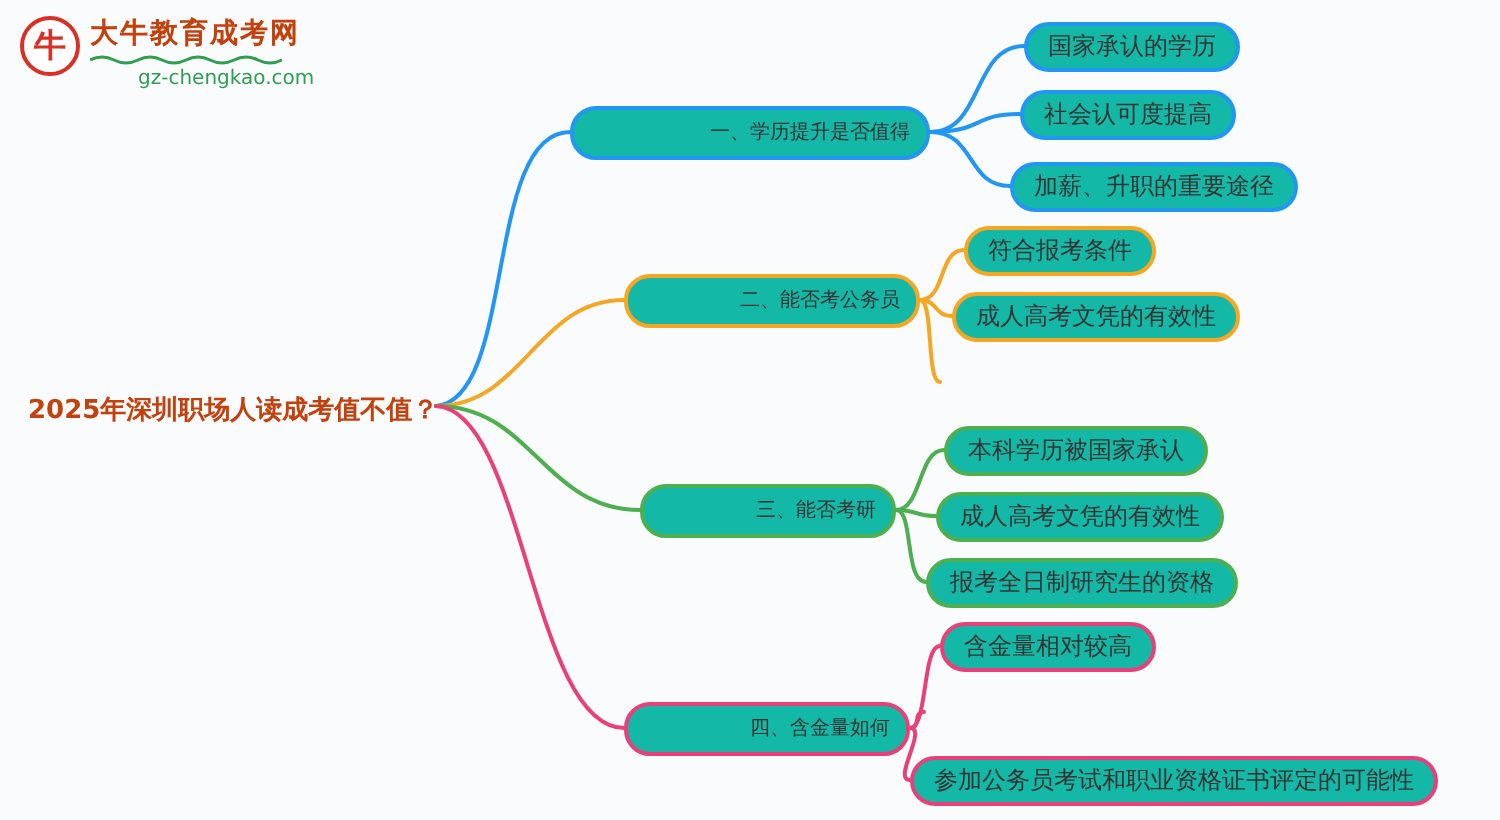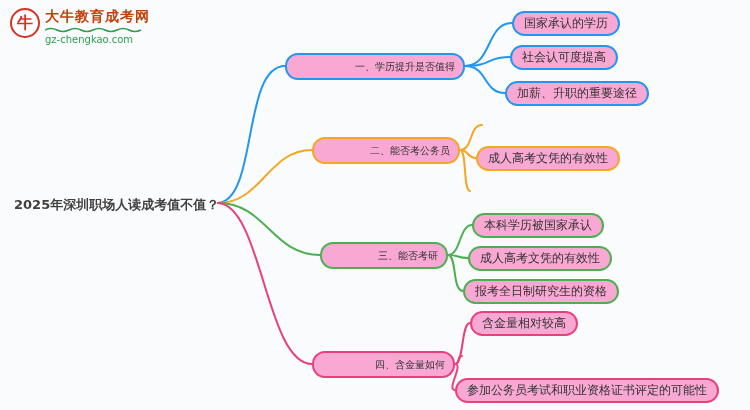--- a/index.html
+++ b/index.html
@@ -3,27 +3,27 @@
 <meta charset="utf-8">
 <style>
   * { margin:0; padding:0; box-sizing:border-box; }
   html,body { width:750px; height:410px; }
   body { font-family:"DejaVu Sans","Liberation Sans",sans-serif; }
   .stage { position:relative; width:750px; height:410px; background:#fafbfc; overflow:hidden; }
 
   .conn-layer { position:absolute; left:0; top:0; width:750px; height:410px; pointer-events:none; }
   .conn { fill:none; stroke-width:2; stroke-linecap:round; }
 
-  .node { position:absolute; background:#f9a8d4; border:2px solid #999; border-radius:13px;
+  .node { position:absolute; background:#14b8a6; border:2px solid #999; border-radius:13px;
           color:#333; white-space:nowrap; }
   .branch { padding:3px 8px; font-size:10px; line-height:17px; text-align:right; }
   .leaf { padding:2px 10px; font-size:12px; line-height:17px; }
 
   .root-label { position:absolute; left:14px; top:196px; font-size:13px;
-                font-weight:600; color:#404040; }
+                font-weight:600; color:#c2410c; }
 
   .logo { position:absolute; left:10px; top:8px; display:flex; align-items:flex-start; gap:5px; }
   .logo-icon { width:30px; height:30px; border-radius:50%; border:2px solid #d93025;
                color:#d93025; font-weight:bold; font-size:16px; display:flex;
                align-items:center; justify-content:center; background:#fff; }
   .logo-text { display:flex; flex-direction:column; }
   .logo-name { font-size:14px; font-weight:bold; letter-spacing:1px; }
   .logo-url { font-size:10px; margin-top:1px; }
   .logo-squiggle { margin-top:1px; }
 </style>
@@ -56,32 +56,33 @@
     <path class="conn" d="M455,364 C464,364 446,390 455,390" style="stroke: rgb(233, 64, 122);"></path>
   </svg>
 
   <div class="logo">
     <div class="logo-icon">牛</div>
     <div class="logo-text">
       <div class="logo-name" style="color: #c2410c;">大牛教育成考网</div>
       <svg class="logo-squiggle" width="100" height="6">
         <path d="M0,3 Q6,0 12,3 T24,3 T36,3 T48,3 T60,3 T72,3 T84,3 T96,3" fill="none" stroke-width="1.5" style="stroke: rgb(46, 158, 79);"></path>
       </svg>
-      <div class="logo-url" style="color: rgb(46, 158, 79);">gz-chengkao.com</div>
+      <div class="logo-url" style="color: rgb(46, 158, 79); margin-left: 24px;">gz-chengkao.com</div>
     </div>
   </div>
 
   <div class="root-label">2025年深圳职场人读成考值不值？</div>
 
   <div class="node branch" style="left: 285px; top: 53px; width: 180px; border-color: rgb(33, 150, 243);">一、学历提升是否值得</div>
   <div class="node leaf" style="left: 512px; top: 11px; border-color: rgb(33, 150, 243);">国家承认的学历</div>
   <div class="node leaf" style="left: 510px; top: 45px; border-color: rgb(33, 150, 243);">社会认可度提高</div>
   <div class="node leaf" style="left: 505px; top: 81px; border-color: rgb(33, 150, 243);">加薪、升职的重要途径</div>
 
   <div class="node branch" style="left: 312px; top: 137px; width: 148px; border-color: rgb(245, 166, 35);">二、能否考公务员</div>
+  <div class="node leaf" style="left: 482px; top: 113px; border-color: rgb(245, 166, 35);">符合报考条件</div>
   <div class="node leaf" style="left: 476px; top: 146px; border-color: rgb(245, 166, 35);">成人高考文凭的有效性</div>
 
   <div class="node branch" style="left: 320px; top: 242px; width: 128px; border-color: rgb(76, 175, 80);">三、能否考研</div>
   <div class="node leaf" style="left: 472px; top: 213px; border-color: rgb(76, 175, 80);">本科学历被国家承认</div>
   <div class="node leaf" style="left: 468px; top: 246px; border-color: rgb(76, 175, 80);">成人高考文凭的有效性</div>
   <div class="node leaf" style="left: 463px; top: 279px; border-color: rgb(76, 175, 80);">报考全日制研究生的资格</div>
 
   <div class="node branch" style="left: 312px; top: 351px; width: 143px; border-color: rgb(233, 64, 122);">四、含金量如何</div>
   <div class="node leaf" style="left: 470px; top: 311px; border-color: rgb(233, 64, 122);">含金量相对较高</div>
   <div class="node leaf" style="left: 455px; top: 378px; border-color: rgb(233, 64, 122);">参加公务员考试和职业资格证书评定的可能性</div>

